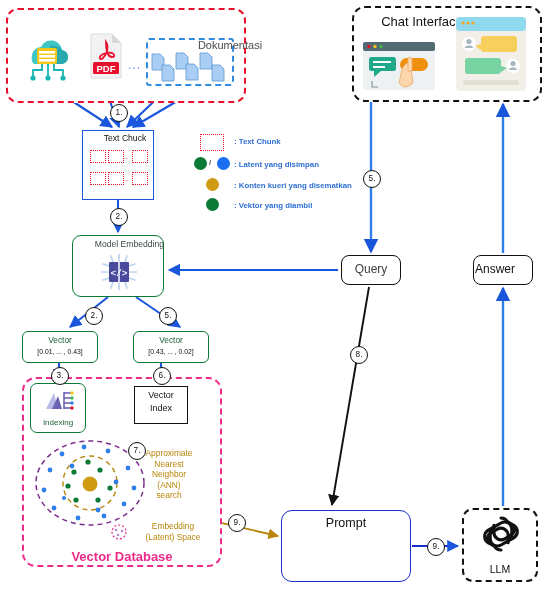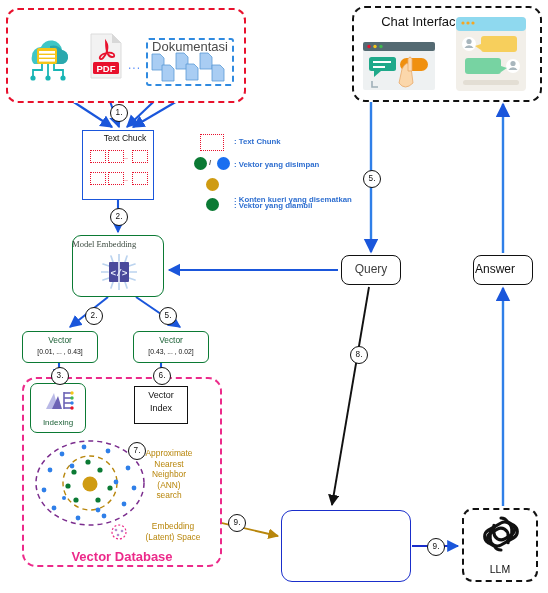--- a/index.html
+++ b/index.html
@@ -16,33 +16,33 @@
   #pkb-title{position:absolute;left:6px;top:11px;width:240px;text-align:center;
        color:#e8112d;font-size:13.5px;font-weight:bold;}
 
   .kbicon{position:absolute;}
   #cloud-icon{left:20px;top:34px;width:52px;height:48px;}
   #pdf-icon{left:88px;top:32px;width:36px;height:48px;}
   #ellipsis-1{position:absolute;left:128px;top:58px;color:#5b8ff9;font-size:12px;letter-spacing:1px;}
   #doku{position:absolute;left:146px;top:38px;width:88px;height:48px;
         border:2px dashed #2f8ae0;border-radius:3px;background:#fff;}
   #doku-label{position:absolute;left:146px;top:39px;width:88px;text-align:center;
-        color:#4a4a4a;font-size:13px;}
+        color:#4a4a4a;font-size:11px;padding-left:40px;}
 
   
   #textchunk{left:82px;top:130px;width:72px;height:70px;border:1.6px solid #1a56db;background:#fff;}
   #textchunk-label{position:absolute;left:82px;top:133px;width:72px;text-align:center;
         font-size:8.6px;color:#111;padding-left:7px;}
   .chunk{position:absolute;border:1.4px dotted #e8112d;width:14px;height:11px;}
 
   
   #modelemb{left:72px;top:235px;width:92px;height:62px;border:1.8px solid #0b7a34;
         border-radius:9px;background:#fff;}
-  #modelemb-label{position:absolute;left:72px;top:239px;width:92px;text-align:left;
-        font-size:8.6px;color:#3b4a3f;font-family:Liberation Serif, serif;}
+  #modelemb-label{position:absolute;left:72px;top:239px;width:92px;text-align:right;
+        font-size:8.6px;color:#3b4a3f;}
   #chip-icon{position:absolute;left:101px;top:254px;width:36px;height:36px;}
 
   
   .vecbox{border:1.6px solid #0b7a34;border-radius:6px;background:#fff;}
   #vec1{left:22px;top:331px;width:76px;height:32px;}
   #vec2{left:133px;top:331px;width:76px;height:32px;}
   .vec-t{position:absolute;width:76px;text-align:center;font-size:8.4px;color:#1a5f35;}
   .vec-v{position:absolute;width:76px;text-align:center;font-size:6.8px;color:#111;}
 
   
@@ -316,24 +316,24 @@
     <span>(Latent) Space</span>
   </div>
 
   <div class="node" id="legend">
     <div class="lg-sw" style="left:14px;top:2px;width:22px;height:15px;border:1.6px dotted #e8112d;"></div>
     <div class="lg-row" style="left:48px;top:5px;">: Text Chunk</div>
 
     <div class="lg-sw" style="left:8px;top:25px;width:13px;height:13px;border-radius:50%;background:#0b7a34;"></div>
     <div class="lg-row" style="left:23px;top:26px;color:#555;">/</div>
     <div class="lg-sw" style="left:31px;top:25px;width:13px;height:13px;border-radius:50%;background:#1a6ff0;"></div>
-    <div class="lg-row" style="left:48px;top:28px;">: Vektor yang disimpan</div>
+    <div class="lg-row" style="left:48px;top:28px;">: Latent yang disimpan</div>
 
     <div class="lg-sw" style="left:20px;top:46px;width:13px;height:13px;border-radius:50%;background:#cf9b12;"></div>
-    <div class="lg-row" style="left:48px;top:63px;">: Konten kueri yang disematkan</div>
+    <div class="lg-row" style="left:48px;top:49px;">: Konten kueri yang disematkan</div>
 
     <div class="lg-sw" style="left:20px;top:66px;width:13px;height:13px;border-radius:50%;background:#0b7a34;"></div>
     <div class="lg-row" style="left:48px;top:69px;">: Vektor yang diambil</div>
   </div>
 
   <div class="node" id="chat"></div>
   <div id="chat-title">Chat Interface</div>
 
   <svg id="chatwin-a" viewBox="0 0 74 50">
     <rect x="1" y="1" width="72" height="48" rx="2" fill="#eef1f2"></rect>
@@ -372,20 +372,21 @@
     <rect x="8" y="64" width="56" height="5" rx="2.5" fill="#e3ded4"></rect>
   </svg>
 
   <div class="node pill" id="query"></div>
   <div id="query-label">Query</div>
 
   <div class="node pill" id="answer"></div>
   <div id="answer-label">Answer</div>
 
   <div class="node" id="prompt"></div>
+  <div id="prompt-title">Prompt</div>
 
   <div class="node" id="llm"></div>
   <svg id="openai-icon" viewBox="0 0 40 40">
     <g fill="none" stroke="#111" stroke-width="3.1" stroke-linejoin="round" stroke-linecap="round">
       <path d="M20,4 a7.2,7.2 0 0 1 6.3,3.6 L32.7,11.3 a7.2,7.2 0 0 1 0,12.5 L26.3,27.5"></path>
       <path d="M32.7,11.3 a7.2,7.2 0 0 1 -2.6,9.8 L23.7,24.8 a7.2,7.2 0 0 1 -10.8,-6.2 L12.9,11.2"></path>
       <path d="M30.1,21.1 a7.2,7.2 0 0 1 -3.7,6.2 L20,31 a7.2,7.2 0 0 1 -10.8,-6.3 L9.2,17.4"></path>
       <path d="M20,36 a7.2,7.2 0 0 1 -6.3,-3.6 L7.3,28.7 a7.2,7.2 0 0 1 0,-12.5 L13.7,12.5"></path>
       <path d="M7.3,28.7 a7.2,7.2 0 0 1 2.6,-9.8 L16.3,15.2 a7.2,7.2 0 0 1 10.8,6.2 L27.1,28.8"></path>
       <path d="M9.9,18.9 a7.2,7.2 0 0 1 3.7,-6.2 L20,9 a7.2,7.2 0 0 1 10.8,6.3 L30.8,22.6"></path>

